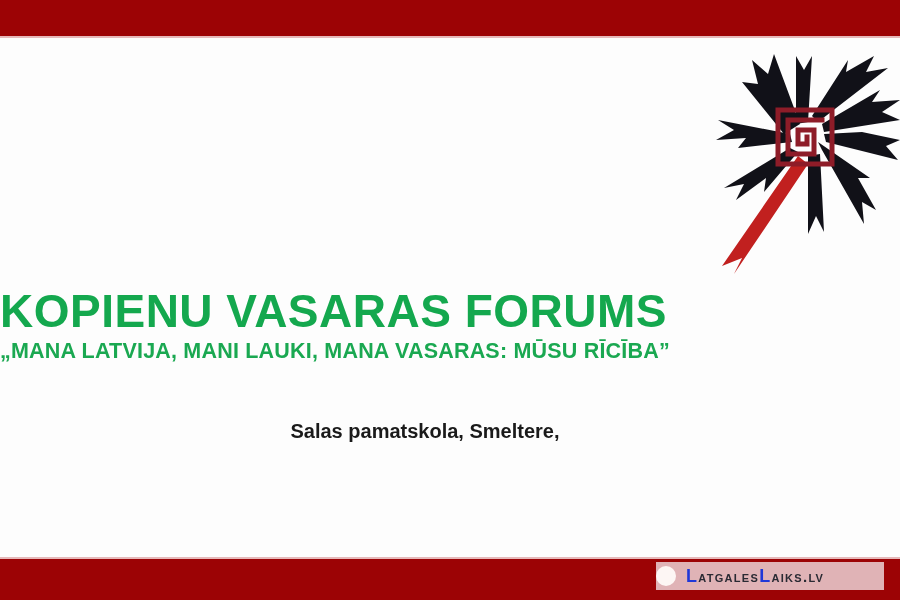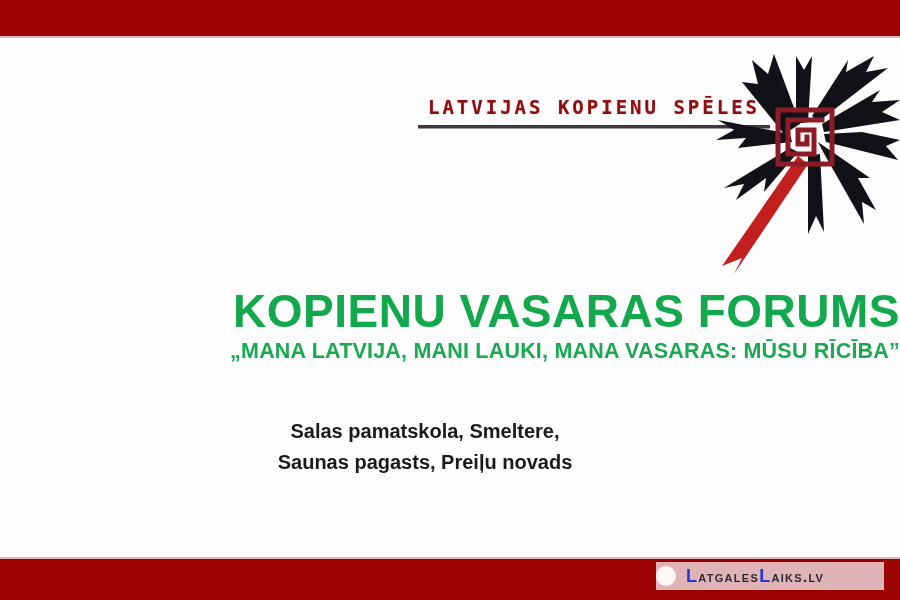--- a/index.html
+++ b/index.html
@@ -75,21 +75,21 @@
     height: 236px;
   }
   .logo-mark svg { display: block; width: 188px; height: 236px; }
 
   
   .title-block {
     position: absolute;
     left: 0;
     top: 288px;
     width: 900px;
-    text-align: right;
+    text-align: left;
   }
   .title-main {
     font-family: "Liberation Sans", sans-serif;
     font-weight: bold;
     font-size: 46px;
     letter-spacing: 0.5px;
     color: #14a84e;
     line-height: 1.04;
     white-space: nowrap;
   }
@@ -152,24 +152,20 @@
   }
   .watermark-text .cap { color: #2038d8; font-size: 18px; }
 </style>
 </head>
 <body>
 
 <div class="poster">
 
   <div class="band-top"></div>
 
-  <div class="header-lockup">
-    <div class="header-kicker">LATVIJAS KOPIENU SPĒLES</div>
-    <div class="header-rule"></div>
-  </div>
 
   <div class="logo-mark">
     <svg viewBox="0 0 188 236" xmlns="http://www.w3.org/2000/svg" aria-hidden="true">
       <g fill="#111118">
 
         <path d="M88 86 L62 16 L56 36 L40 22 L46 46 L30 44 L72 96 Z"></path>
 
         <path d="M96 84 L100 18 L92 32 L84 18 L84 86 Z"></path>
 
         <path d="M106 84 L176 30 L154 34 L162 18 L134 34 L136 22 L100 78 Z"></path>
@@ -196,21 +192,20 @@
     </svg>
   </div>
 
   <div class="title-block">
     <div class="title-main">KOPIENU VASARAS FORUMS</div>
     <div class="title-sub">„MANA LATVIJA, MANI LAUKI, MANA VASARAS: MŪSU RĪCĪBA”</div>
   </div>
 
   <div class="venue-block">
     <div class="venue-line">Salas pamatskola, Smeltere,</div>
-    <div class="venue-line">Saunas pagasts, Preiļu novads</div>
   </div>
 
   <div class="band-bottom"></div>
 
   <div class="watermark">
     <div class="watermark-dot"></div>
     <div class="watermark-text">
       <span class="cap">L</span><span>atgales</span><span class="cap">L</span><span>aiks.lv</span>
     </div>
   </div>

